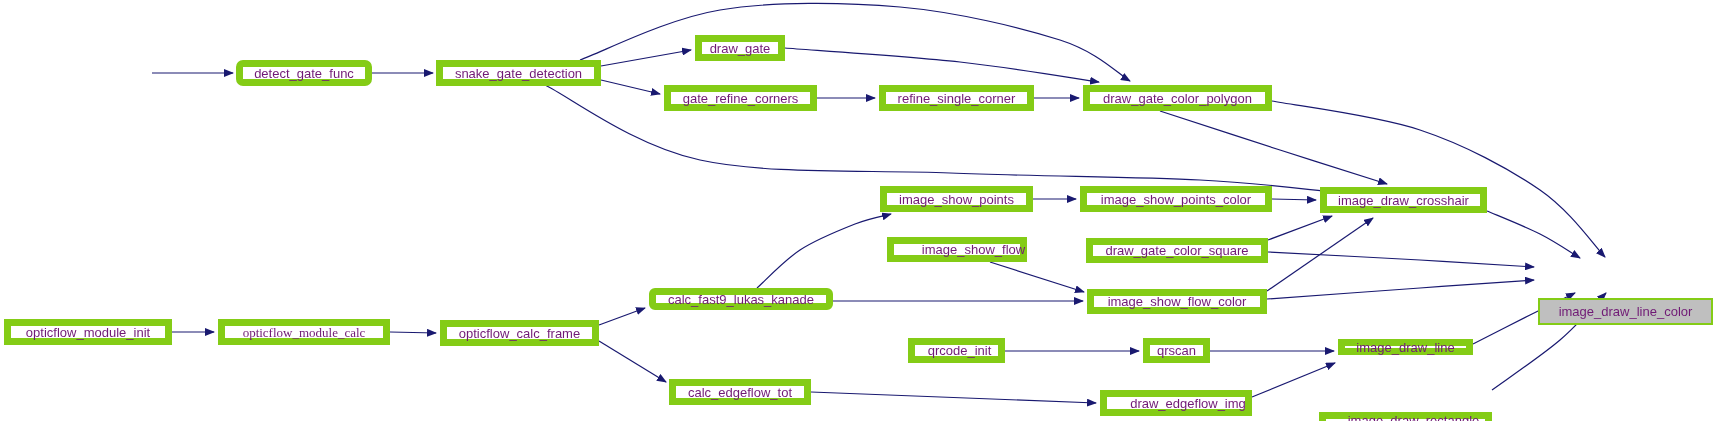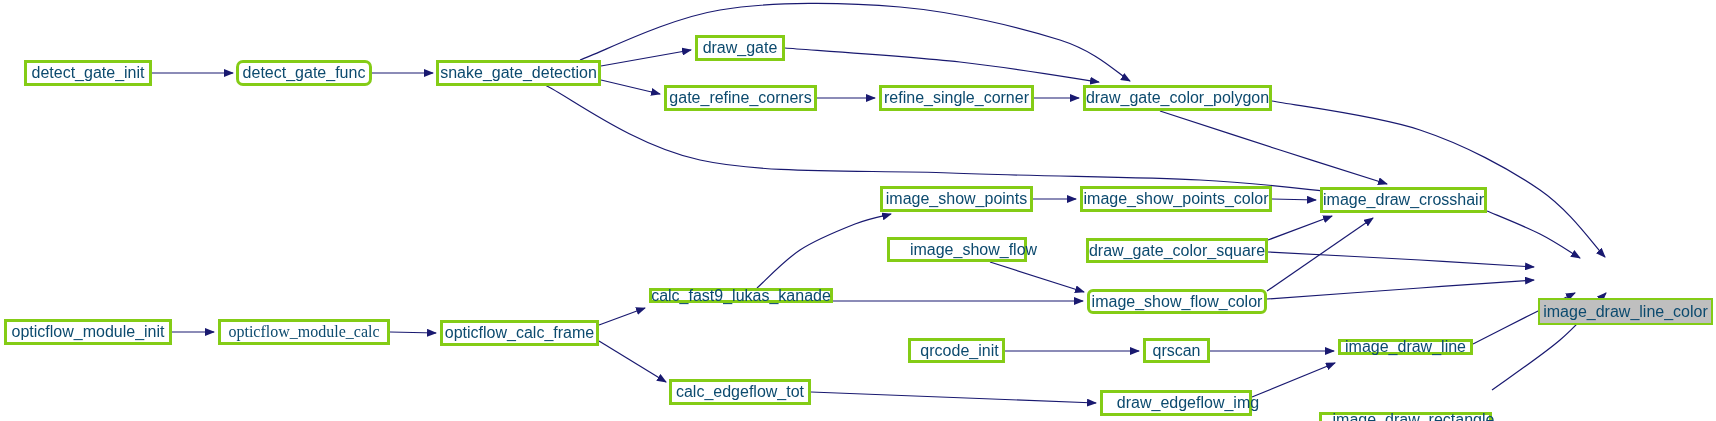--- a/index.html
+++ b/index.html
@@ -7,24 +7,24 @@
     position:relative;
     width:1716px;height:421px;
     background:#ffffff;
     font-family:"Liberation Sans", sans-serif;
     overflow:hidden;
   }
   #edge-layer{position:absolute;left:0;top:0;width:1716px;height:421px;}
   .node{
     position:absolute;
     box-sizing:border-box;
-    border:3px solid #84cc16;
+    border:7px solid #84cc16;
     background:#ffffff;
-    color:#0c4a6e;
-    font-size:16px;
+    color:#701a75;
+    font-size:13px;
     line-height:1;
     display:flex;
     align-items:center;
     justify-content:center;
     white-space:nowrap;
     cursor:pointer;
   }
   .node.highlighted{background:#bfbfbf;border-width:2px;}
   .edge{fill:none;stroke:#191970;stroke-width:1.2;}
 </style>
@@ -63,37 +63,36 @@
       <path d="M 1210 351 L 1334 351" class="edge" stroke="#191970" marker-end="url(#arrow)"></path>
       <path d="M 1252 397 L 1335 363" class="edge" stroke="#191970" marker-end="url(#arrow)"></path>
       <path d="M 1473 344 C 1482.5 339.2, 1513.0 323.5, 1530 315 C 1547.0 306.5, 1567.5 296.7, 1575 293" class="edge" stroke="#191970" marker-end="url(#arrow)"></path>
       <path d="M 1492 390 C 1503.3 381.7, 1541.0 356.2, 1560 340 C 1579.0 323.8, 1598.3 300.8, 1606 293" class="edge" stroke="#191970" marker-end="url(#arrow)"></path>
       <path d="M 1487 211 C 1495.8 214.8, 1524.5 226.2, 1540 234 C 1555.5 241.8, 1573.3 254.0, 1580 258" class="edge" stroke="#191970" marker-end="url(#arrow)"></path>
       <path d="M 1267 299 C 1292.5 297.2, 1375.5 291.2, 1420 288 C 1464.5 284.8, 1515.0 281.3, 1534 280" class="edge" stroke="#191970" marker-end="url(#arrow)"></path>
       <path d="M 1268 252 C 1293.3 253.3, 1375.7 257.5, 1420 260 C 1464.3 262.5, 1515.0 265.8, 1534 267" class="edge" stroke="#191970" marker-end="url(#arrow)"></path>
       <path d="M 1268 240 L 1332 216" class="edge" stroke="#191970" marker-end="url(#arrow)"></path>
       <path d="M 1267 291 L 1373 218" class="edge" stroke="#191970" marker-end="url(#arrow)"></path>
     </svg>
-    <div class="node" style="left: 24px; top: 60px; width: 128px; height: 26px;">detect_gate_init</div>
     <div class="node" style="left: 236px; top: 60px; width: 136px; height: 26px; border-radius: 7px;">detect_gate_func</div>
     <div class="node" style="left: 436px; top: 60px; width: 165px; height: 26px;">snake_gate_detection</div>
     <div class="node" style="left: 695px; top: 35px; width: 90px; height: 26px;">draw_gate</div>
     <div class="node" style="left: 664px; top: 85px; width: 153px; height: 26px;">gate_refine_corners</div>
     <div class="node" style="left: 879px; top: 85px; width: 155px; height: 26px;">refine_single_corner</div>
     <div class="node" style="left: 1083px; top: 85px; width: 189px; height: 26px;">draw_gate_color_polygon</div>
     <div class="node" style="left: 880px; top: 186px; width: 153px; height: 26px;">image_show_points</div>
     <div class="node" style="left: 1080px; top: 186px; width: 192px; height: 26px;">image_show_points_color</div>
     <div class="node" style="left: 887px; top: 237px; width: 140px; height: 25px; padding-left: 33px;">image_show_flow</div>
     <div class="node" style="left: 1086px; top: 238px; width: 182px; height: 25px;">draw_gate_color_square</div>
     <div class="node" style="left: 1320px; top: 187px; width: 167px; height: 26px;">image_draw_crosshair</div>
     <div class="node highlighted" style="left: 1538px; top: 270px; width: 175px; height: 27px; margin-top: 28px;">image_draw_line_color</div>
     <div class="node" style="left: 4px; top: 319px; width: 168px; height: 26px;">opticflow_module_init</div>
     <div class="node" style="left: 218px; top: 319px; width: 172px; height: 26px; font-family: Liberation Serif, serif;">opticflow_module_calc</div>
     <div class="node" style="left: 440px; top: 320px; width: 159px; height: 26px;">opticflow_calc_frame</div>
-    <div class="node" style="left: 649px; top: 288px; width: 184px; height: 15px;">calc_fast9_lukas_kanade</div>
-    <div class="node" style="left: 1087px; top: 289px; width: 180px; height: 25px; border-radius: 6px;">image_show_flow_color</div>
+    <div class="node" style="left: 649px; top: 288px; width: 184px; height: 22px; border-radius: 6px;">calc_fast9_lukas_kanade</div>
+    <div class="node" style="left: 1087px; top: 289px; width: 180px; height: 25px;">image_show_flow_color</div>
     <div class="node" style="left: 669px; top: 379px; width: 142px; height: 26px;">calc_edgeflow_tot</div>
     <div class="node" style="left: 908px; top: 338px; width: 97px; height: 25px; padding-left: 6px;">qrcode_init</div>
     <div class="node" style="left: 1143px; top: 338px; width: 67px; height: 25px;">qrscan</div>
     <div class="node" style="left: 1338px; top: 339px; width: 135px; height: 16px;">image_draw_line</div>
     <div class="node" style="left: 1100px; top: 390px; width: 152px; height: 26px; padding-left: 24px;">draw_edgeflow_img</div>
     <div class="node" style="left: 1319px; top: 412px; width: 173px; height: 16px; padding-left: 16px;">image_draw_rectangle</div>
   </div>
 
 </body></html>

